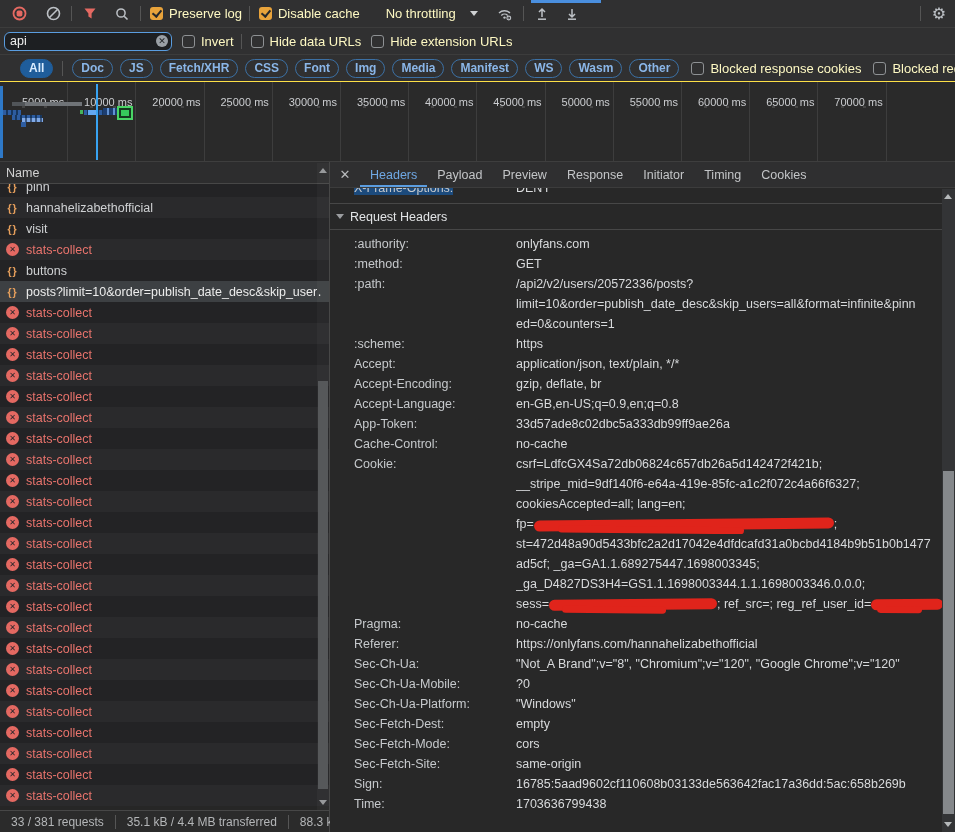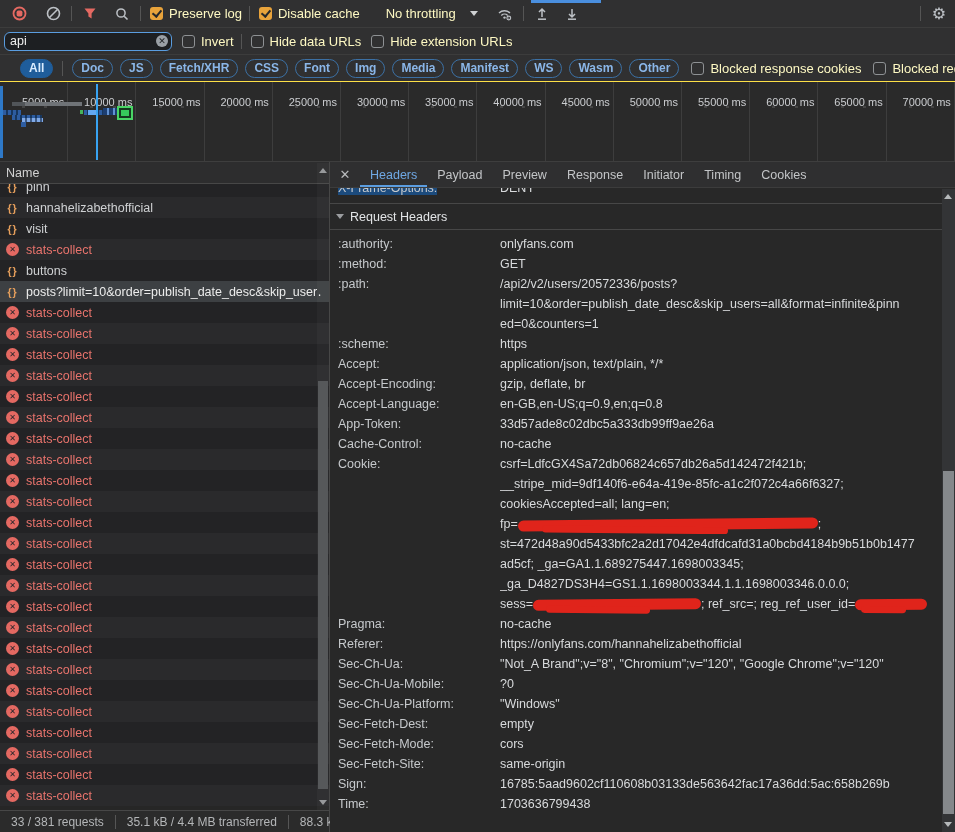--- a/index.html
+++ b/index.html
@@ -80,21 +80,21 @@
 
   
   .right-pane { flex:1; display:flex; flex-direction:column; min-width:0; position:relative; background:#282828; }
   .tabbar { height:26px; flex:none; background:#2f2f30; border-bottom:1px solid #3c3c3c; display:flex; align-items:center; }
   .tab-close { width:30px; text-align:center; color:#b8babc; font-size:13px; flex:none; }
   .dtab { padding:0 10px; height:100%; display:flex; align-items:center; font-size:12.5px; color:#c3c5c7; white-space:nowrap; }
   .dtab.active { color:#6fa8e4; box-shadow:inset 0 -2px 0 #5b9de0; }
   .detail-content { flex:1; overflow:hidden; font-size:12.5px; padding-right:13px; }
   .cliprow { height:10px; overflow:hidden; }
   .cliprow .kv { margin-top:-10px; }
-  .kv { display:flex; padding-left:8px; line-height:20px; }
+  .kv { display:flex; padding-left:8px; line-height:20px;margin-left:16px; }
   .kv.tall { line-height:22px; }
   .k { width:162px; flex:none; color:#c6c9cc; white-space:nowrap; overflow:hidden; }
   .v { flex:1; min-width:0; color:#d8dadc; }
   .vline { height:20px; white-space:nowrap; overflow:hidden; }
   .kv.tall .vline { height:22px; }
   .selhl { background:#1c4b7d; }
   .sect-div { border-top:1px solid #474747; margin-top:5px; }
   .sect-head { height:26px; display:flex; align-items:center; padding-left:6px; border-bottom:1px solid #474747; color:#e2e4e6; }
   .sect-tri { width:0; height:0; border-left:4px solid transparent; border-right:4px solid transparent; border-top:5px solid #9b9da0; margin-right:6px; }
   .rows-wrap { padding-top:4px; }
@@ -226,23 +226,20 @@
 
   <div class="overview">
     <div class="tl-cols">
         <div class="tl-col">
           <span class="tl-label">5000 ms</span>
         </div>
         <div class="tl-col">
           <span class="tl-label">10000 ms</span>
         </div>
         <div class="tl-col">
-          <span class="tl-label">15000 ms</span>
-        </div>
-        <div class="tl-col">
           <span class="tl-label">20000 ms</span>
         </div>
         <div class="tl-col">
           <span class="tl-label">25000 ms</span>
         </div>
         <div class="tl-col">
           <span class="tl-label">30000 ms</span>
         </div>
         <div class="tl-col">
           <span class="tl-label">35000 ms</span>

